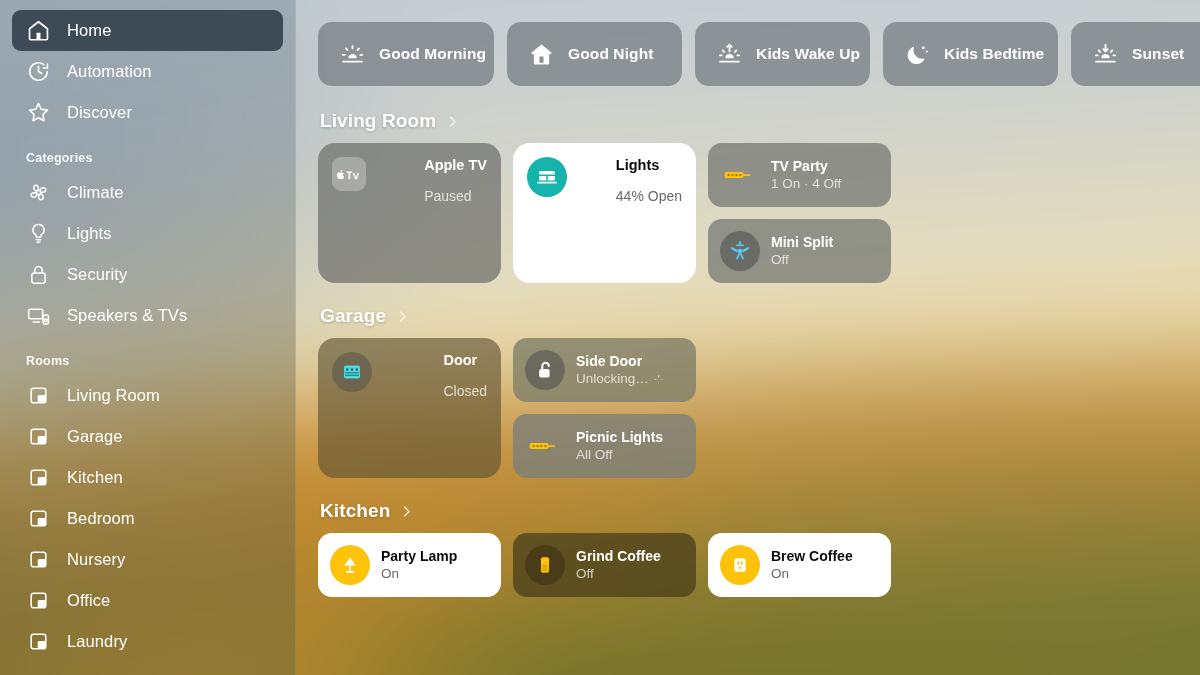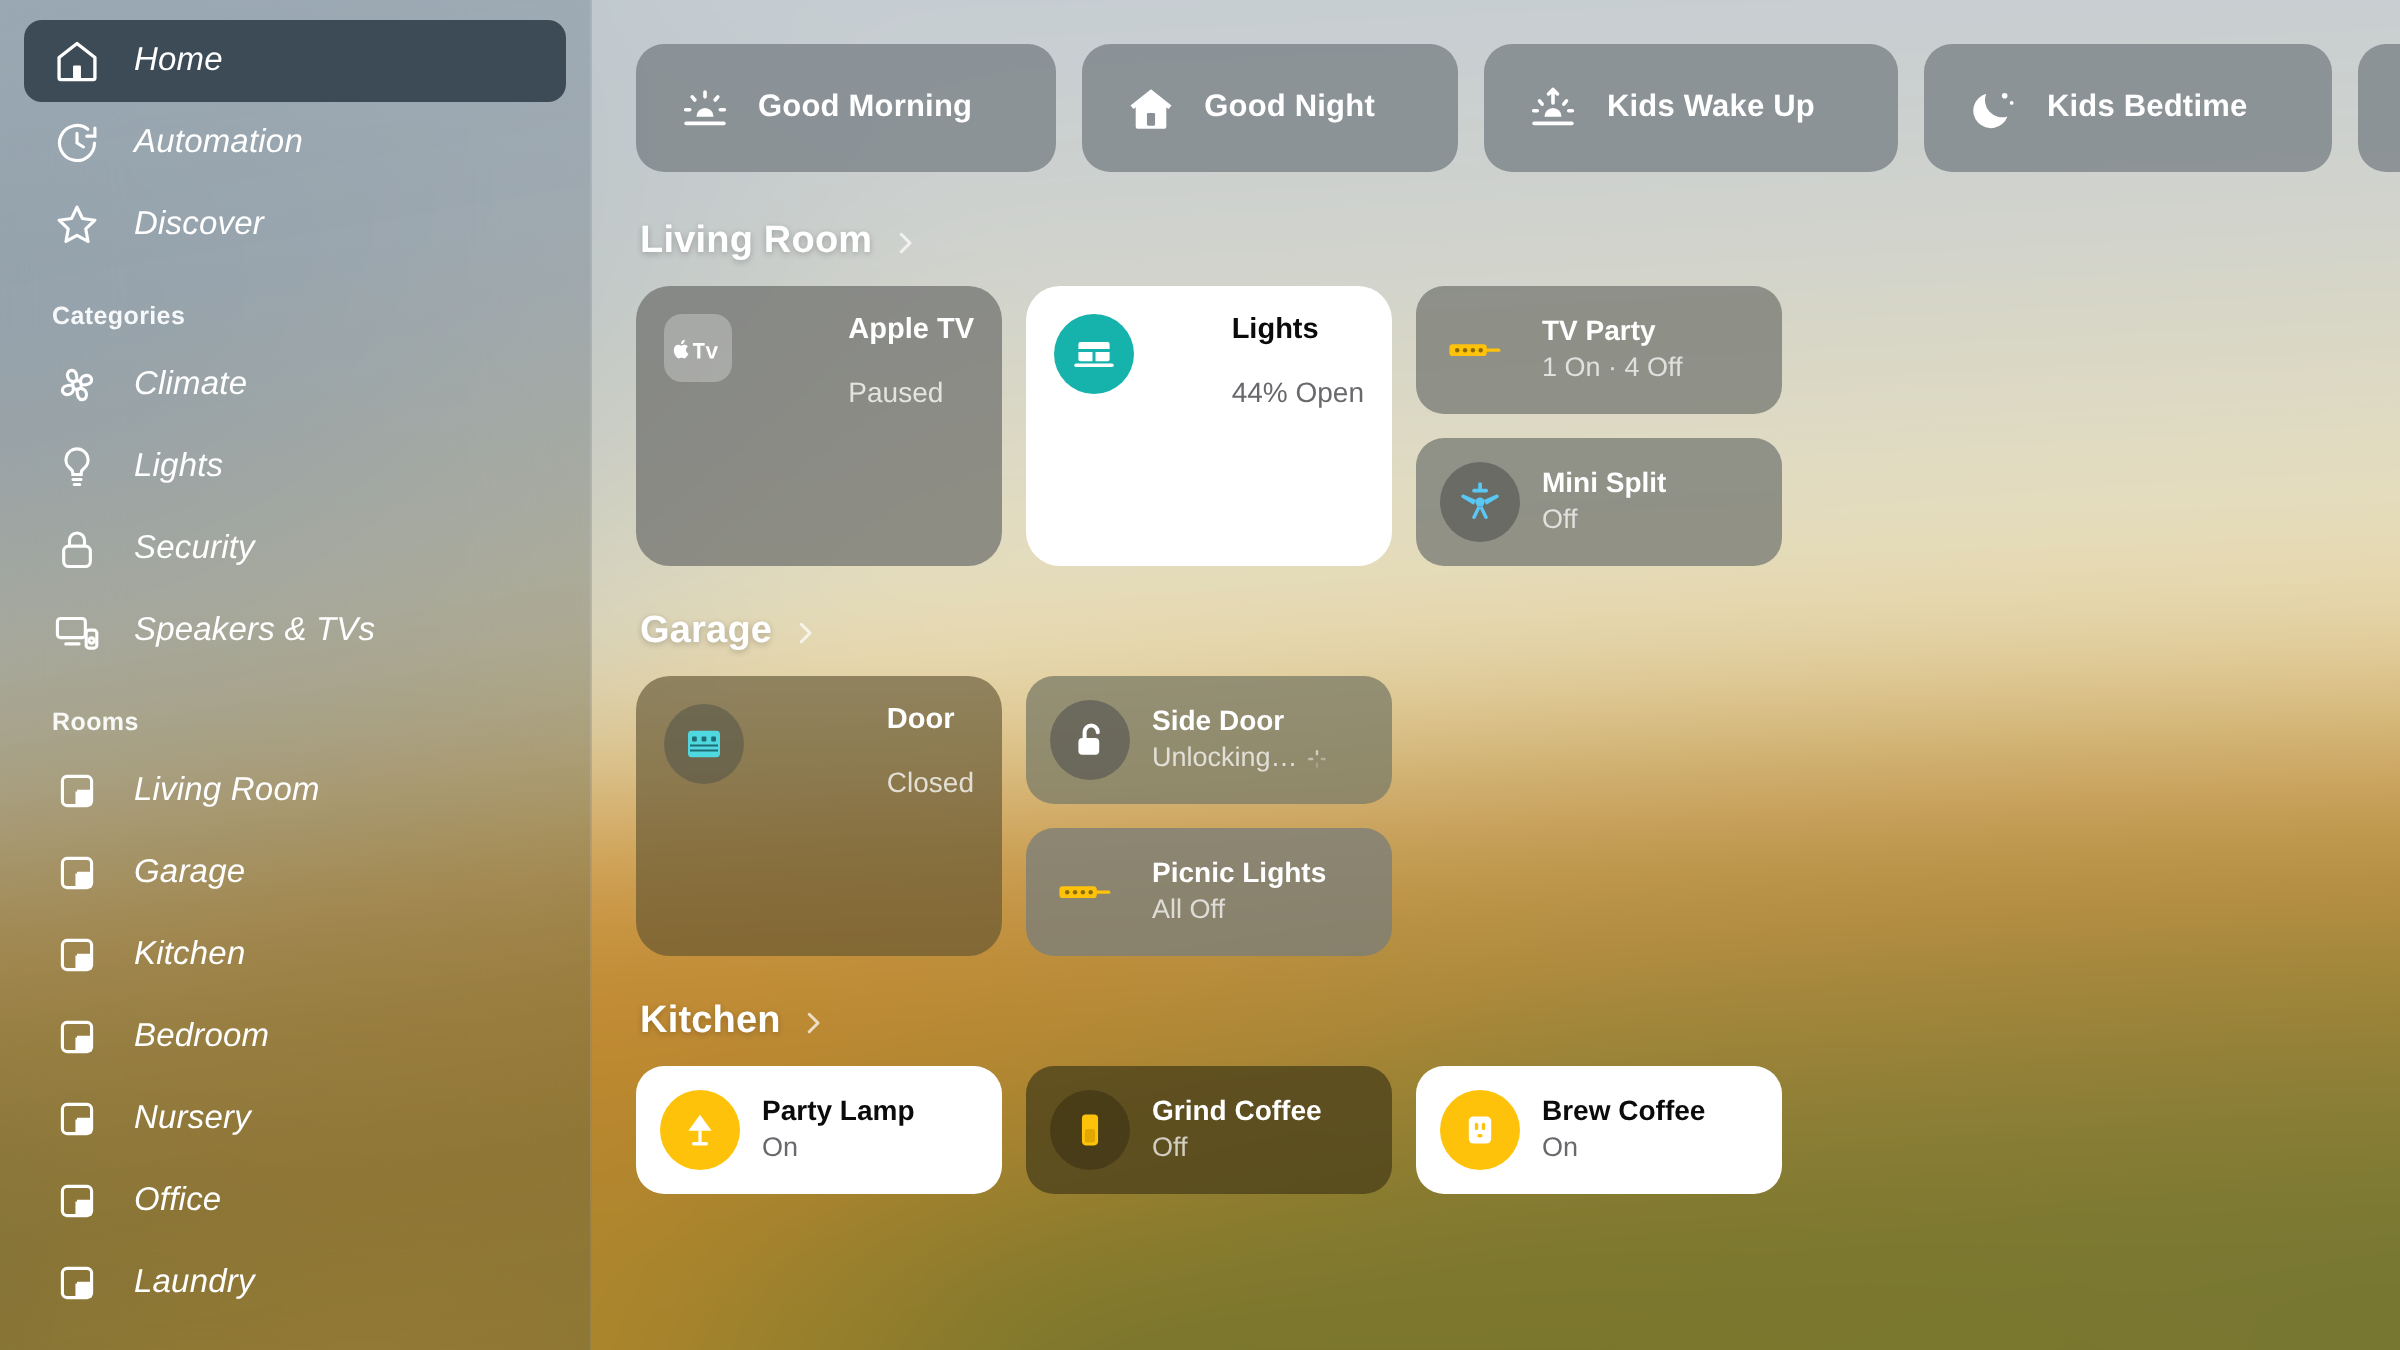--- a/index.html
+++ b/index.html
@@ -59,39 +59,39 @@
   .nav-item {
     display: flex; align-items: center; gap: 16px;
     height: 41px; padding: 0 13px; border-radius: 9px;
     color: #fff; font-size: 16.5px; letter-spacing: .1px;
     margin-bottom: 0px;
   }
   .nav-item.selected { background: rgba(48,62,74,.88); }
   .nav-item .ico { width: 26px; height: 26px; flex: 0 0 26px;
     display:flex; align-items:center; justify-content:center; }
   .nav-item .ico svg { display:block; }
-  .nav-label { white-space: nowrap; font-style: italic; }
+  .nav-label { white-space: nowrap; }
   .group-head {
     color: rgba(255,255,255,.92); font-size: 12.5px; font-weight: 700;
     letter-spacing: .2px; padding: 0 0 0 14px; margin: 18px 0 7px;
   }
   #rooms-group .nav-item { height: 41px; }
 
   
   #main {
     position: absolute; left: 296px; top: 0; right: 0; bottom: 0;
     overflow: hidden; padding: 22px 0 0 22px;
   }
 
   
   #scenes { display: flex; gap: 13px; margin-bottom: 24px; }
   .scene {
     flex: 0 0 auto; height: 64px; min-width: 175px;
     display: flex; align-items: center; gap: 13px;
-    padding: 0 42px 0 20px; border-radius: 14px;
+    padding: 0 8px 0 20px; border-radius: 14px;
     background: rgba(124,131,136,.80);
     color: #fff; font-size: 15.5px; font-weight: 700; letter-spacing: .1px;
     white-space: nowrap;
   }
   .scene .sico { width: 28px; height: 28px; flex:0 0 28px;
     display:flex; align-items:center; justify-content:center; }
 
   
   .section-head {
     display: flex; align-items: center; gap: 9px;

